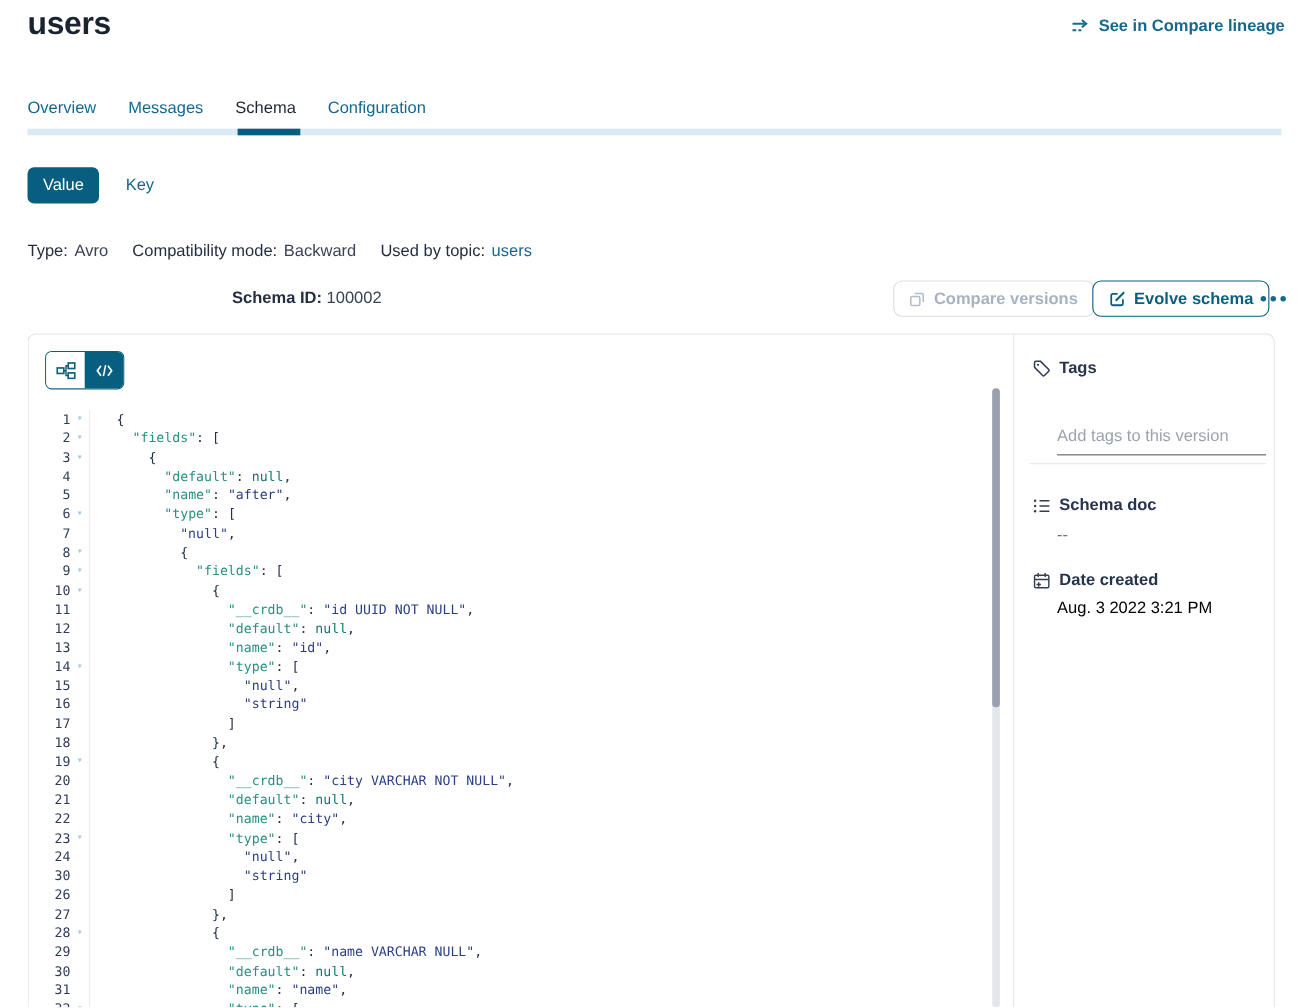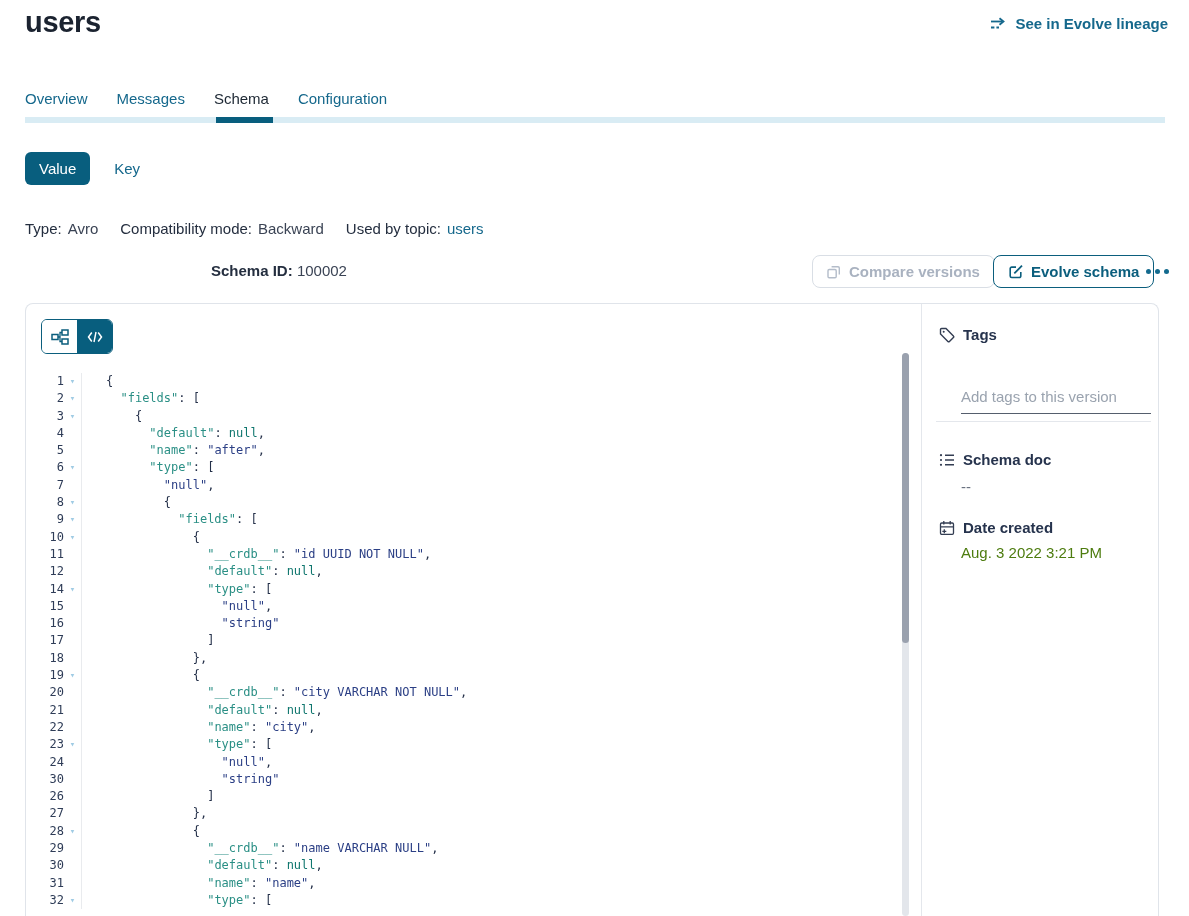--- a/index.html
+++ b/index.html
@@ -67,37 +67,37 @@
     font-size:15px; font-weight:700; color:#26334d; }
   .sb-heading svg { flex:none; }
   .tags-heading { top:22px; }
   .tags-input { position:absolute; left:40px; top:52px; width:190px; border:none; border-bottom:1px solid #555e6d;
     font-size:15px; font-family:inherit; color:#26334d; padding:4px 0 8px 0; background:transparent; outline:none;margin-top:28px; }
   .tags-input::placeholder { color:#9aa3af; }
   .sb-divider { position:absolute; left:15px; top:117px; width:215px; height:1px; background:#e4e7ec; }
   .doc-heading { top:147px; }
   .doc-value { position:absolute; left:40px; top:174px; font-size:15px; color:#6a7280; }
   .date-heading { top:215px; }
-  .date-value { position:absolute; left:40px; top:240px; font-size:15px; color:#4d7c0f; }
+  .date-value { position:absolute; left:40px; top:240px; font-size:15px; color:#000000; }
 </style>
 </head>
 <body>
 
 <div class="page">
 
   <div class="title">users</div>
   <div class="lineage-link">
     <span style="display:flex;">
       <svg width="18" height="14" viewBox="0 0 18 14" fill="none">
         <path d="M1 4.5 H12" stroke="#15688c" stroke-width="1.8"></path>
         <path d="M9.5 1.2 L13.5 4.5 L9.5 7.8" stroke="#15688c" stroke-width="1.8" fill="none"></path>
         <path d="M1 10.5 H9" stroke="#15688c" stroke-width="1.8" stroke-dasharray="3.4 2"></path>
       </svg>
     </span>
-    <span>See in Evolve lineage</span>
+    <span>See in Compare lineage</span>
   </div>
 
   <div class="tabs">
     <span class="tab">Overview</span>
     <span class="tab">Messages</span>
     <span class="tab active">Schema</span>
     <span class="tab">Configuration</span>
   </div>
   <div class="tab-track">
     <div class="tab-indicator"></div>
@@ -229,20 +229,25 @@
           <span class="ln">11</span>
           <span class="fold"></span>
           <span class="cw"><span class="tok-p">              </span><span class="tok-k">"__crdb__"</span><span class="tok-p">: </span><span class="tok-s">"id UUID NOT NULL"</span><span class="tok-p">,</span></span>
         </div>
         <div class="cl">
           <span class="ln">12</span>
           <span class="fold"></span>
           <span class="cw"><span class="tok-p">              </span><span class="tok-k">"default"</span><span class="tok-p">: </span><span class="tok-x">null</span><span class="tok-p">,</span></span>
         </div>
         <div class="cl">
+          <span class="ln">13</span>
+          <span class="fold"></span>
+          <span class="cw"><span class="tok-p">              </span><span class="tok-k">"name"</span><span class="tok-p">: </span><span class="tok-s">"id"</span><span class="tok-p">,</span></span>
+        </div>
+        <div class="cl">
           <span class="ln">14</span>
           <span class="fold">▾</span>
           <span class="cw"><span class="tok-p">              </span><span class="tok-k">"type"</span><span class="tok-p">: [</span></span>
         </div>
         <div class="cl">
           <span class="ln">15</span>
           <span class="fold"></span>
           <span class="cw"><span class="tok-p">                </span><span class="tok-s">"null"</span><span class="tok-p">,</span></span>
         </div>
         <div class="cl">

